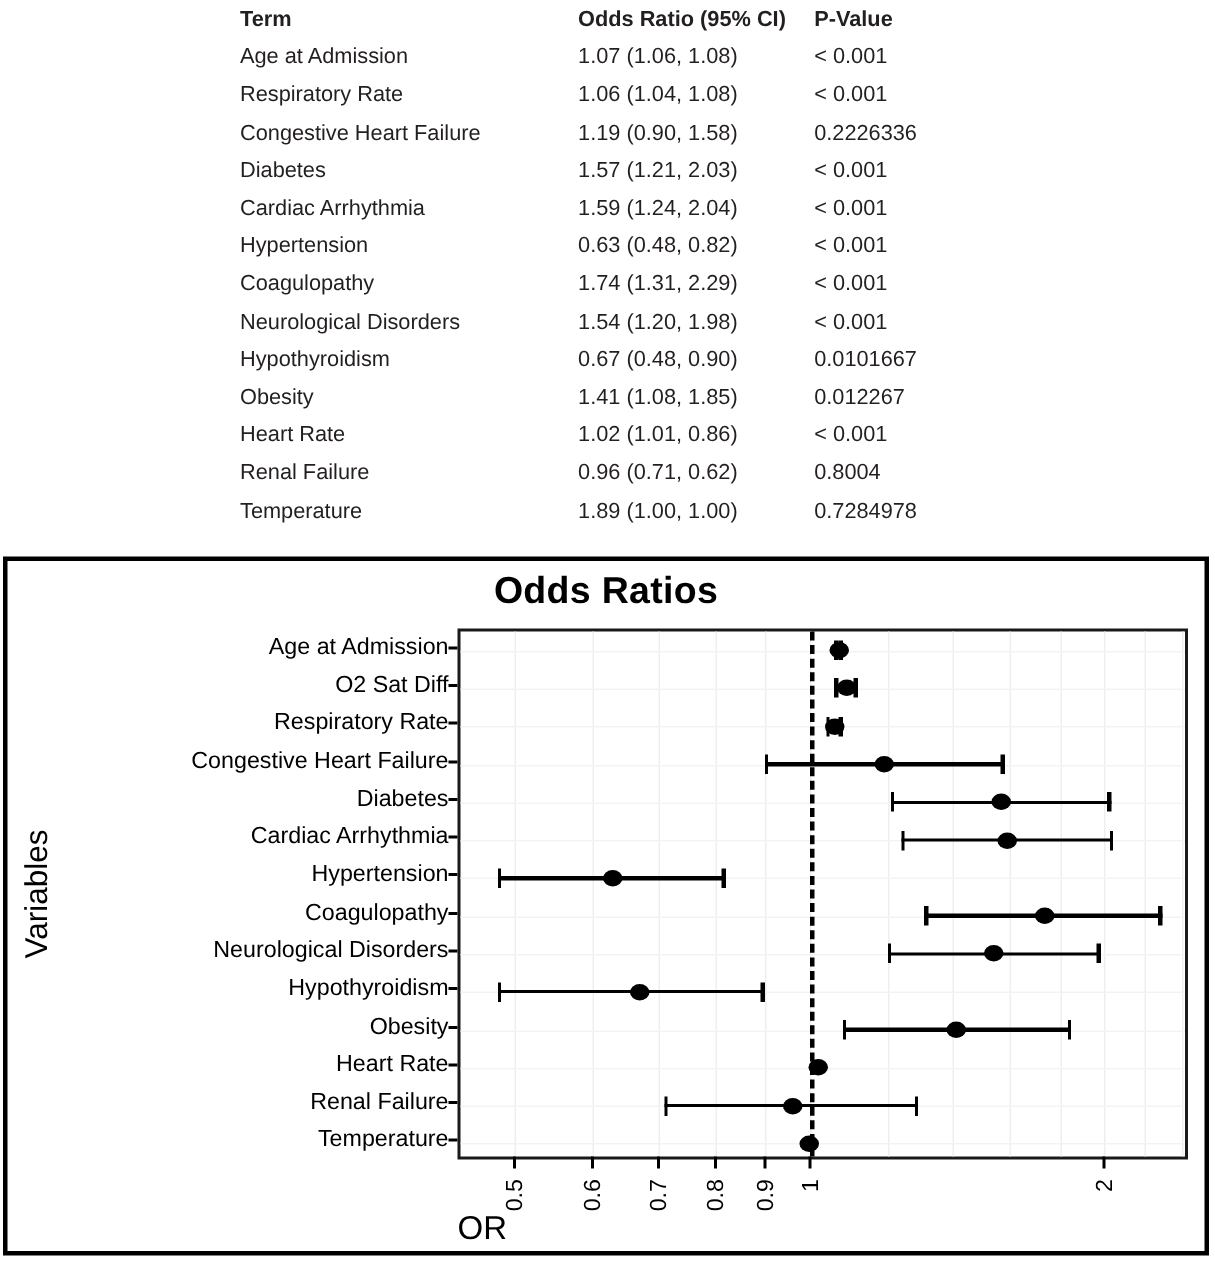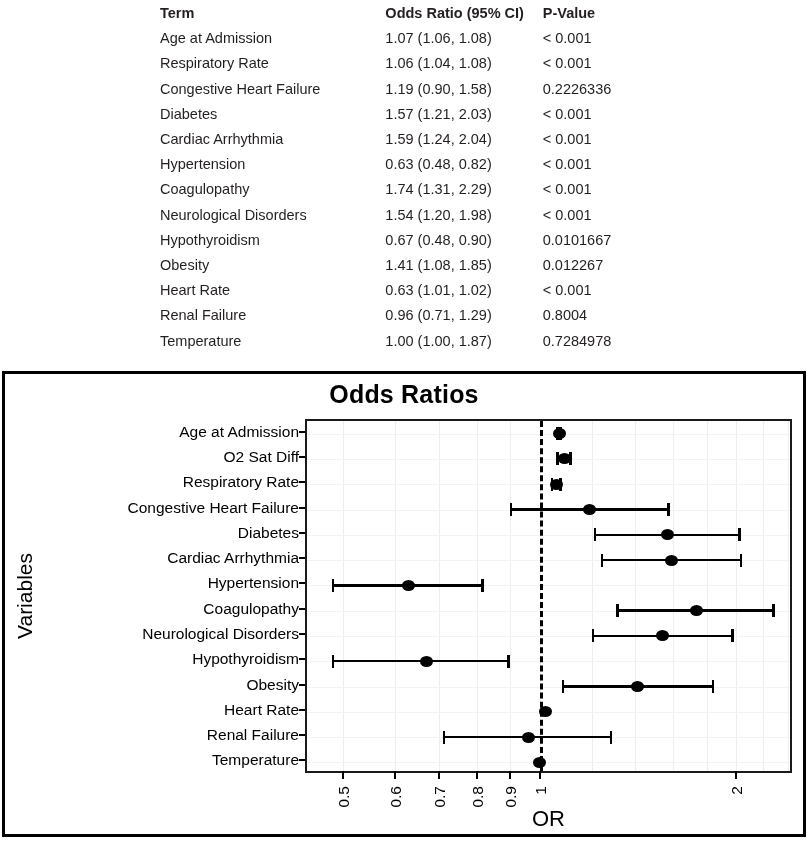--- a/index.html
+++ b/index.html
@@ -180,21 +180,21 @@
     writing-mode: vertical-rl;
     transform: rotate(180deg);
     white-space: nowrap;
     color: #000;
   }
   #xlabel {
     position: absolute;
     left: 300px;
     top: 432px;
     width: 487px;
-    text-align: center;
+    text-align: left;
     font-size: 22px;
     font-weight: normal;
     font-family: "Liberation Sans", sans-serif;
   }
   #ylabel-axis {
     position: absolute;
     left: 6px;
     top: 45px;
     height: 354px;
     width: 28px;
@@ -267,31 +267,31 @@
           <td class="col-or">0.67 (0.48, 0.90)</td>
           <td class="col-p">0.0101667</td>
         </tr>
         <tr>
           <td class="col-term">Obesity</td>
           <td class="col-or">1.41 (1.08, 1.85)</td>
           <td class="col-p">0.012267</td>
         </tr>
         <tr>
           <td class="col-term">Heart Rate</td>
-          <td class="col-or">0.63 (1.01, 1.02)</td>
+          <td class="col-or">1.02 (1.01, 0.86)</td>
           <td class="col-p">&lt; 0.001</td>
         </tr>
         <tr>
           <td class="col-term">Renal Failure</td>
-          <td class="col-or">0.96 (0.71, 1.29)</td>
+          <td class="col-or">0.96 (0.71, 0.62)</td>
           <td class="col-p">0.8004</td>
         </tr>
         <tr>
           <td class="col-term">Temperature</td>
-          <td class="col-or">1.00 (1.00, 1.87)</td>
+          <td class="col-or">1.89 (1.00, 1.00)</td>
           <td class="col-p">0.7284978</td>
         </tr>
       </tbody>
   </table>
 </div>
 
 <div id="chart-panel">
 
   <div id="chart-title">Odds Ratios</div>
 

